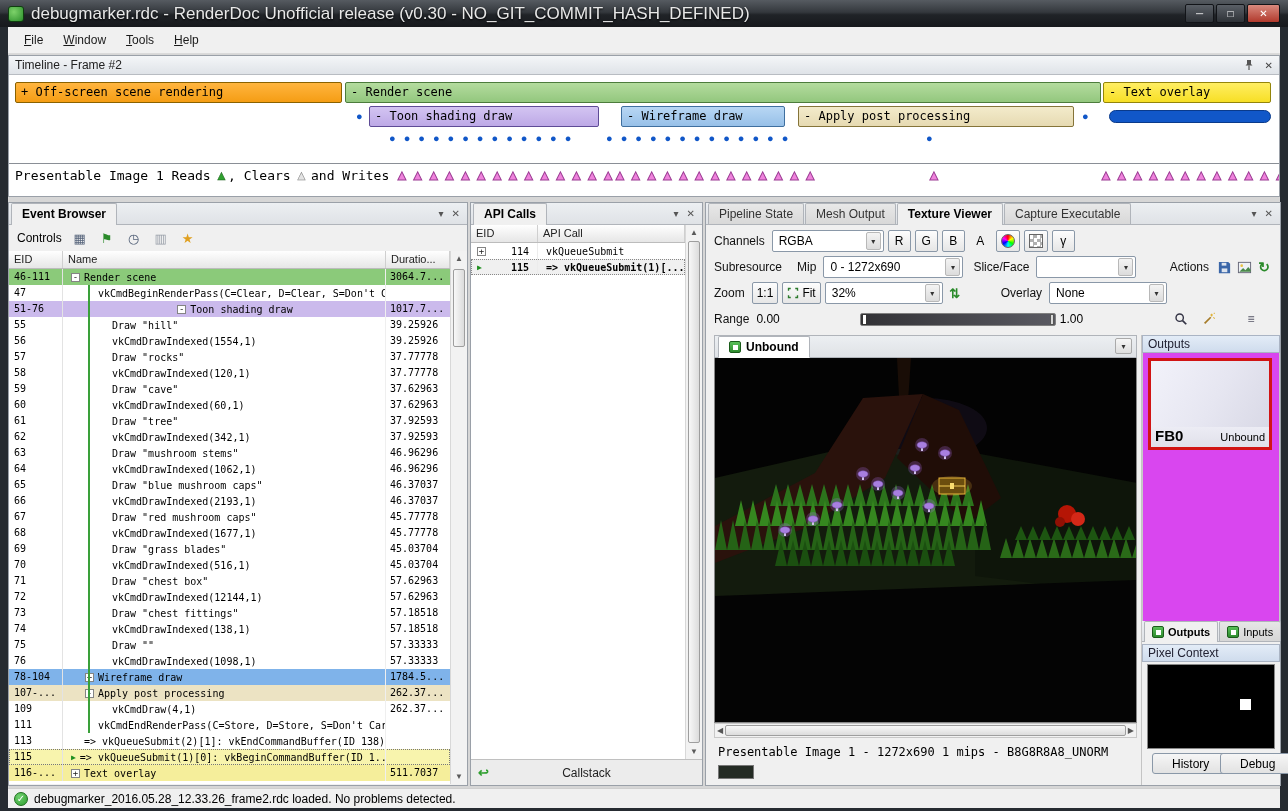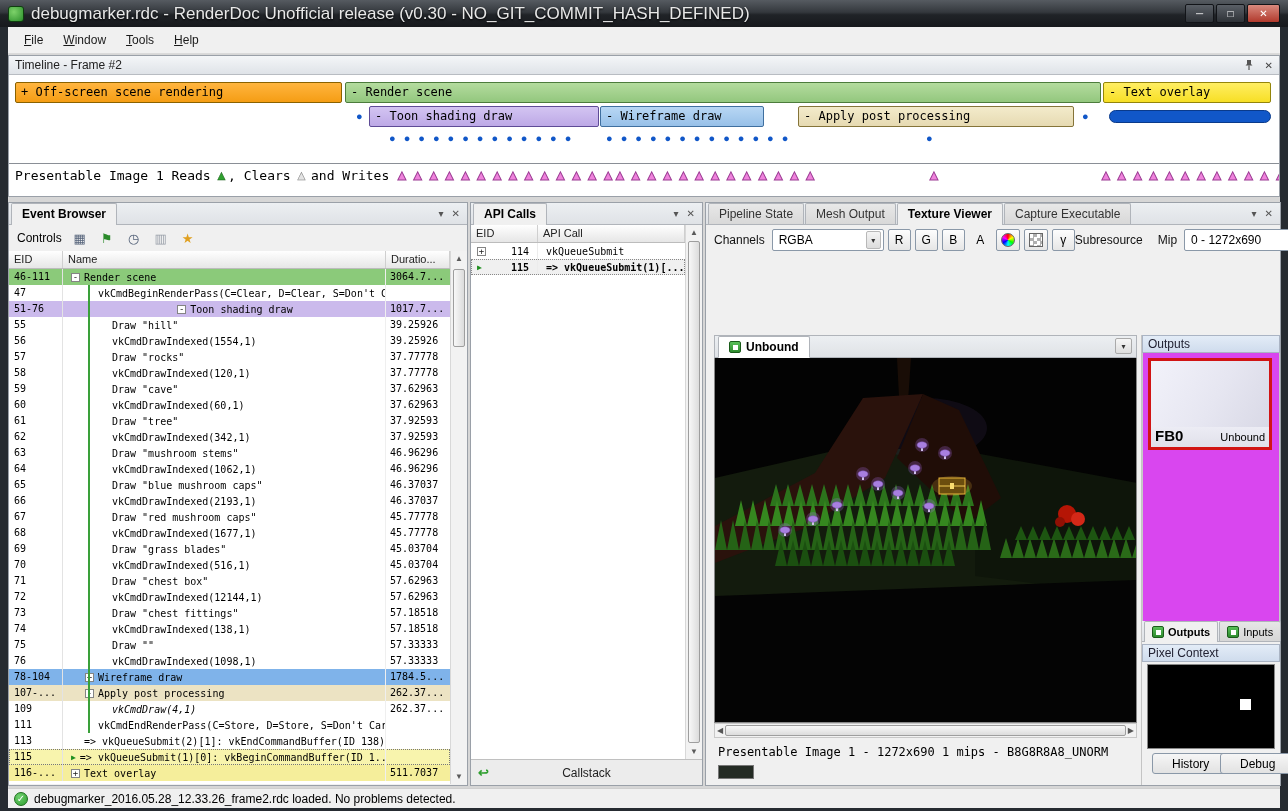--- a/index.html
+++ b/index.html
@@ -21,21 +21,21 @@
 .tl{position:absolute;left:8px;top:55px;width:1272px;height:142px;background:#fff;border:1px solid #9aa0a8}
 .tl-head{height:19px;background:linear-gradient(#f4f6f8,#dfe3e8);border-bottom:1px solid #b8bcc2;display:flex;align-items:center;padding:0 6px;color:#222}
 .tl-icons{margin-left:auto;display:flex;gap:10px;align-items:center;color:#444;font-size:10px}
 .tl-body{position:relative;height:121px;background:#fff;overflow:hidden}
 .bar{position:absolute;height:21px;line-height:19px;font-family:"DejaVu Sans Mono",monospace;font-size:12px;padding-left:5px;border-radius:2px;white-space:nowrap;overflow:hidden}
 .row1{top:7px}.row2{top:31px}
 .bar.offscreen{left:6px;width:327px;background:linear-gradient(#ffb53f,#f59d14);border:1px solid #8a6200}
 .bar.render{left:336px;width:756px;background:linear-gradient(#b4dc9e,#93c77e);border:1px solid #4c7c3c}
 .bar.textoverlay{left:1094px;width:168px;background:linear-gradient(#ffee63,#f7df25);border:1px solid #94850a}
 .bar.toon{left:360px;width:230px;background:linear-gradient(#d3c4f2,#bda9e6);border:1px solid #5e4b96}
-.bar.wireframe{left:591px;width:164px;background:linear-gradient(#b8d7f4,#97c0e8);border:1px solid #3f6f9f}
+.bar.wireframe{left:612px;width:164px;background:linear-gradient(#b8d7f4,#97c0e8);border:1px solid #3f6f9f}
 .bar.postproc{left:789px;width:276px;background:linear-gradient(#f3ebcb,#e6dab2);border:1px solid #857439}
 .tl-dot{position:absolute;color:#1157c8;font-size:11px}
 .marker-bar{position:absolute;left:1100px;top:35px;width:162px;height:13px;background:#1157c8;border-radius:7px;border:1px solid #0a3a8a}
 .dotrow{position:absolute;top:57px;color:#1157c8;font-size:11px;letter-spacing:8px;white-space:nowrap}
 .tl-sep{position:absolute;left:0;right:0;top:88px;border-top:1px solid #8a8f96}
 .tl-footer{position:absolute;left:0;right:0;top:89px;height:24px;background:#fff}
 .ftxt{position:absolute;top:4px;font-family:"DejaVu Sans Mono",monospace;font-size:13px;white-space:nowrap}
 .tri{position:absolute;top:4px;font-size:13px}
 .tri.read{color:#2fa12f;-webkit-text-stroke:.5px #1a5c1a}
 .tri.clear{color:#e4e4e4;-webkit-text-stroke:.5px #777}
@@ -78,21 +78,21 @@
 .api-body{position:absolute;left:0;right:17px;top:40px;bottom:26px;background:#fff;font-family:"DejaVu Sans Mono",monospace;font-size:10px}
 .api-row{display:flex;height:16px;line-height:15px;align-items:center}
 .api-eid{width:67px;flex-shrink:0;display:flex;align-items:center;padding:0 8px 0 6px;border-right:1px solid #ececec;height:100%}
 .api-eid .num{margin-left:auto}
 .api-call{flex:1;padding-left:8px;overflow:hidden;white-space:nowrap}
 .api-row.sel{background:#f0f0f0;outline:1px dotted #888;outline-offset:-1px;font-weight:bold}
 .api .vscroll{top:22px;bottom:26px}
 .callstack{position:absolute;left:0;right:0;bottom:0;height:26px;border-top:1px solid #c0c0c0;background:#ececec;display:flex;align-items:center;justify-content:center;color:#222}
 .cs-icon{position:absolute;left:7px;color:#2f9f2f;font-size:13px;font-weight:bold}
 
-.tv-controls{position:absolute;left:0;right:0;top:22px;height:110px;background:#f0f0f0;padding:3px 8px;display:flex;flex-direction:row;justify-content:space-around}
+.tv-controls{position:absolute;left:0;right:0;top:22px;height:110px;background:#f0f0f0;padding:3px 8px;display:flex;flex-direction:column;justify-content:space-around}
 .tvrow{display:flex;align-items:center;height:24px;gap:4px}
 .lbl{color:#111;margin-right:3px;white-space:nowrap}
 .combo{height:22px;background:#fff;border:1px solid #8a98a8;display:inline-flex;align-items:center;padding:0 2px 0 6px;border-radius:2px;flex-shrink:0}
 .combo-txt{flex:1;overflow:hidden;white-space:nowrap}
 .combo-arr{width:15px;height:18px;display:flex;align-items:center;justify-content:center;background:linear-gradient(#f4f4f4,#dcdcdc);border:1px solid #b8b8b8;border-radius:2px;font-size:8px;color:#333;margin-left:4px;flex-shrink:0}
 .tbtn{min-width:23px;height:22px;display:inline-flex;align-items:center;justify-content:center;background:linear-gradient(#fdfdfd,#e6e6e6);border:1px solid #8a98a8;border-radius:2px;padding:0 4px;gap:3px;flex-shrink:0}
 .tbtn.flat{background:transparent;border-color:transparent}
 .icbtn{width:24px;height:22px;display:inline-flex;align-items:center;justify-content:center;background:linear-gradient(#fdfdfd,#e6e6e6);border:1px solid #8a98a8;border-radius:2px;flex-shrink:0}
 .wheel{width:14px;height:14px;border-radius:50%;background:conic-gradient(#f00,#ff0,#0f0,#0ff,#00f,#f0f,#f00);border:1px solid #666}
 .checker{width:14px;height:14px;background:repeating-conic-gradient(#b0b0b0 0 25%,#fff 0 50%);background-size:7px 7px;border:1px solid #666}
@@ -455,21 +455,21 @@
         <div class="eb-eid">107-...</div>
         <div class="eb-name" style="padding-left: 22px;">
           <span class="guide"></span>
           <span class="exp">-</span>
           <span>Apply post processing</span>
         </div>
         <div class="eb-dur">262.37...</div>
       </div>
       <div class="eb-row">
         <div class="eb-eid">109</div>
-        <div class="eb-name" style="padding-left: 36px; font-style: italic;">
+        <div class="eb-name" style="padding-left: 36px;">
           <span class="guide"></span>
           <span class="spc"></span>
           <span>vkCmdDraw(4,1)</span>
         </div>
         <div class="eb-dur">262.37...</div>
       </div>
       <div class="eb-row">
         <div class="eb-eid">111</div>
         <div class="eb-name" style="padding-left: 22px;">
           <span class="guide"></span>

